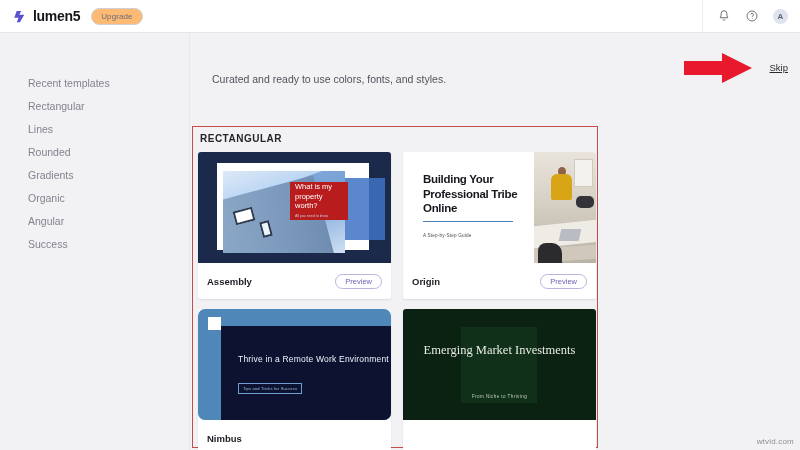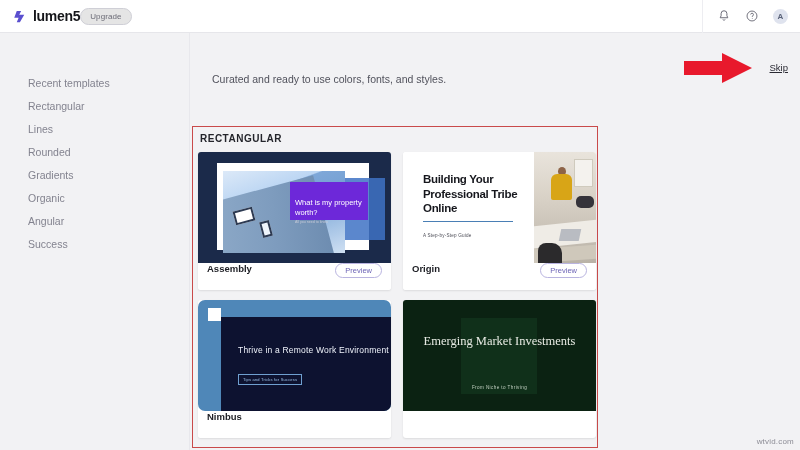--- a/index.html
+++ b/index.html
@@ -14,23 +14,23 @@
   
   .topbar {
     position: absolute; top: 0; left: 0; width: 800px; height: 33px;
     background: #ffffff; border-bottom: 1px solid #e6e6ea;
     display: flex; align-items: center;
   }
   .brand { display: flex; align-items: center; gap: 5px; margin-left: 13px; }
   .logo-mark { width: 15px; height: 15px; position: relative; }
   .brand-name { font-size: 14px; font-weight: 700; color: #15161a; letter-spacing: -0.3px; }
   .upgrade-btn {
-    height: 17px; padding: 0 9px;
+    margin-left: 11px; height: 17px; padding: 0 9px;
     border: 1px solid #cfcfd6; border-radius: 9px;
-    font-size: 8px; color: #6b6b76; background: #e5e5e5;
+    font-size: 8px; color: #6b6b76; background: #fdba74;
     display: flex; align-items: center; justify-content: center;
     cursor: pointer; letter-spacing: .1px;
   }
   .topbar-right {
     margin-left: auto; display: flex; align-items: center; gap: 14px;
     height: 33px; padding: 0 12px 0 14px; border-left: 1px solid #ededf1;
   }
   .ic { width: 14px; height: 14px; display: block; }
   .avatar {
     width: 15px; height: 15px; border-radius: 50%; background: #dfe3ee;
@@ -84,21 +84,21 @@
     width: 398px;
     display: grid; grid-template-columns: 193px 193px; gap: 10px 12px;
   }
   .card {
     background: #ffffff; border-radius: 3px; overflow: hidden;
     box-shadow: 0 1px 2px rgba(20,20,30,.10);
     cursor: pointer;
   }
   .thumb { width: 193px; height: 111px; position: relative; overflow: hidden; }
   .card-foot {
-    height: 27px; display: flex; 
+    height: 36px; display: flex; align-items: center;
     padding: 0 9px; background: #fff;
   }
   .card-title { font-size: 9.5px; font-weight: 700; color: #1d1e24; }
   .preview-btn {
     margin-left: auto; height: 15px; padding: 0 9px;
     border: 1px solid #b9b4e0; border-radius: 8px; background: #fff;
     color: #6c63b5; font-size: 7.5px;
     display: flex; align-items: center; justify-content: center; cursor: pointer;
   }
 
@@ -113,22 +113,22 @@
   }
   .t1 .photo::before {
     content: ""; position: absolute; left: -14px; top: 18px; width: 118px; height: 92px;
     background: linear-gradient(100deg,#8fabc9 0%, #7e9cbe 55%, #6d8cb0 100%);
     transform: rotate(-15deg);
   }
   .t1 .win-a { position: absolute; left: 11px; top: 38px; width: 20px; height: 14px; background: #ffffff; border: 2px solid #2d3a52; transform: rotate(-15deg); }
   .t1 .win-b { position: absolute; left: 38px; top: 50px; width: 10px; height: 16px; background: #eef4fb; border: 2px solid #2d3a52; transform: rotate(-15deg); }
   .t1 .blueblock { position: absolute; right: 6px; top: 26px; width: 40px; height: 62px; background: #3e72c4; opacity: .85; }
   .t1 .txtbox {
-    position: absolute; left: 92px; top: 30px; width: 78px; height: 38px;
-    background: #6d28d9; padding: 16px 5px;
+    position: absolute; left: 92px; top: 30px; width: 58px; height: 38px;
+    background: #b91c1c; padding: 0 5px;
   }
   .t1 .txtbox h4 { font-size: 7.5px; line-height: 9.5px; color: #fff; font-weight: 400; }
   .t1 .txtbox p { margin-top: 3px; font-size: 3.6px; color: #c6cbd8; }
 
   
   .t2 { background: #ffffff; }
   .t2 .left { position: absolute; left: 0; top: 0; width: 131px; height: 111px; padding: 20px 12px 0 20px; }
   .t2 h4 { font-size: 11.5px; line-height: 14.5px; font-weight: 700; color: #16171d; letter-spacing: -0.3px; }
   .t2 .rule { width: 90px; height: 1.6px; background: #4a7fb5; margin-top: 5px; }
   .t2 .sub { margin-top: 11px; font-size: 4.6px; color: #4a4b55; letter-spacing: .2px; }

